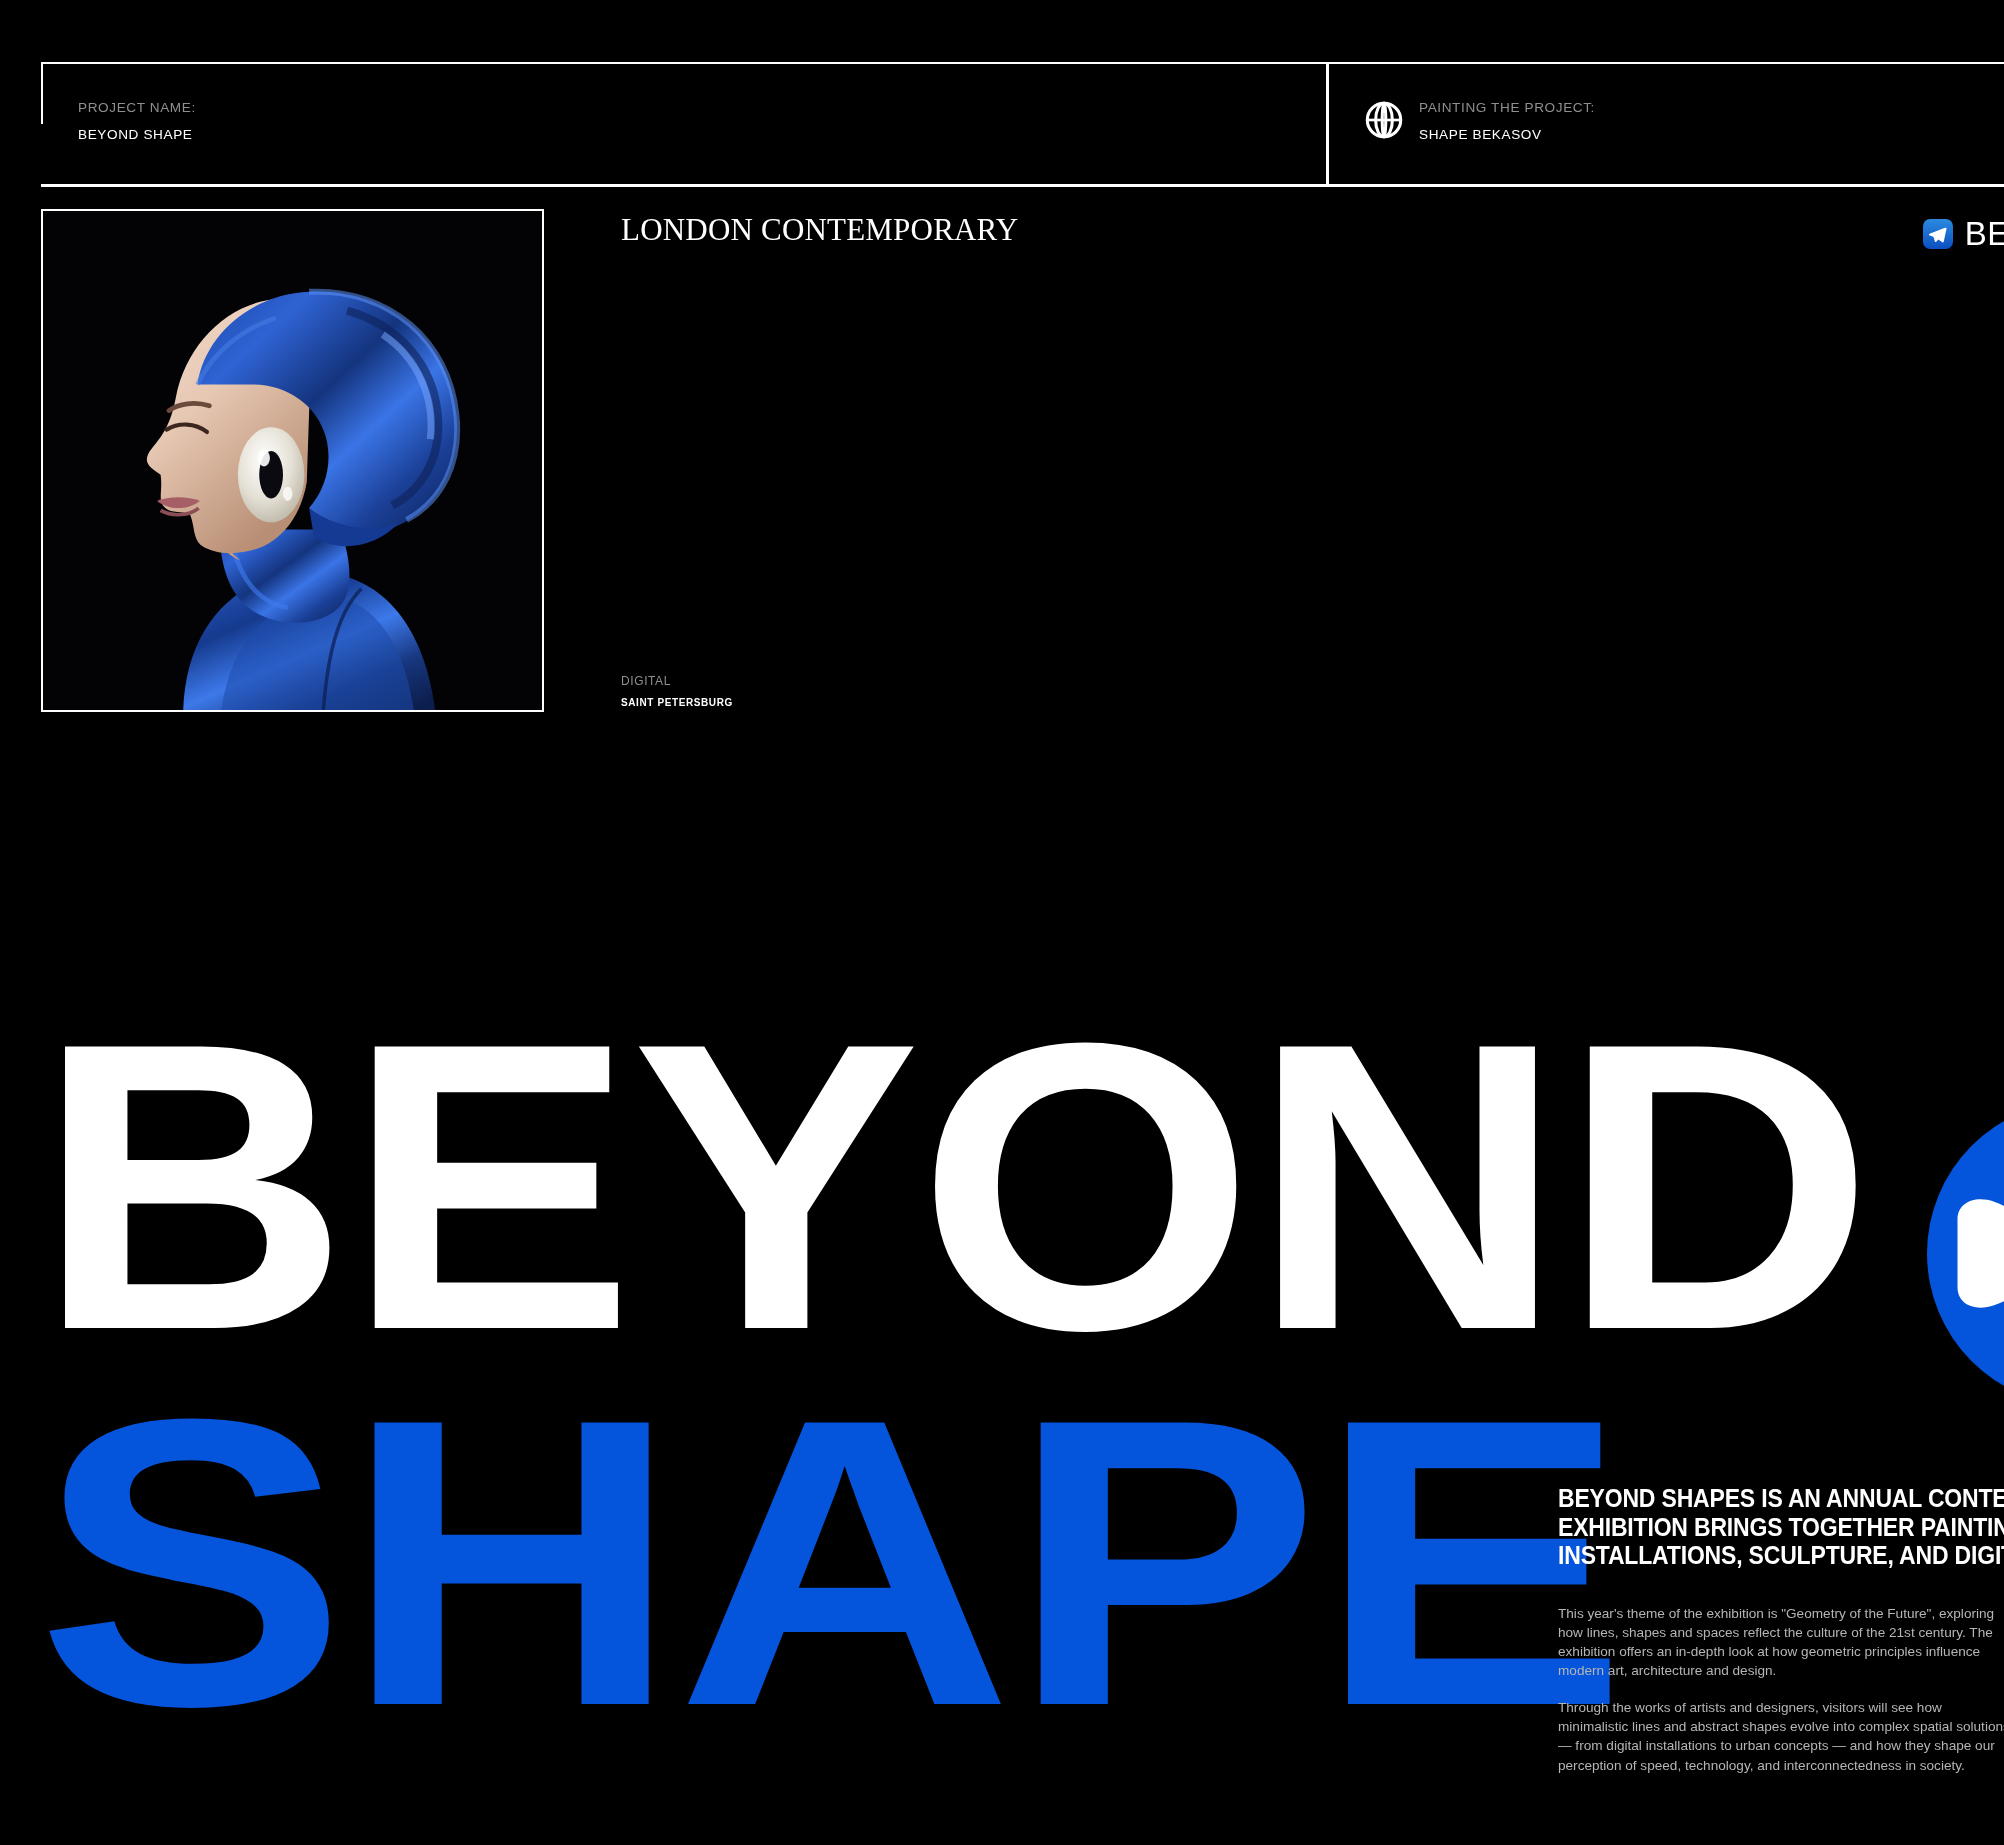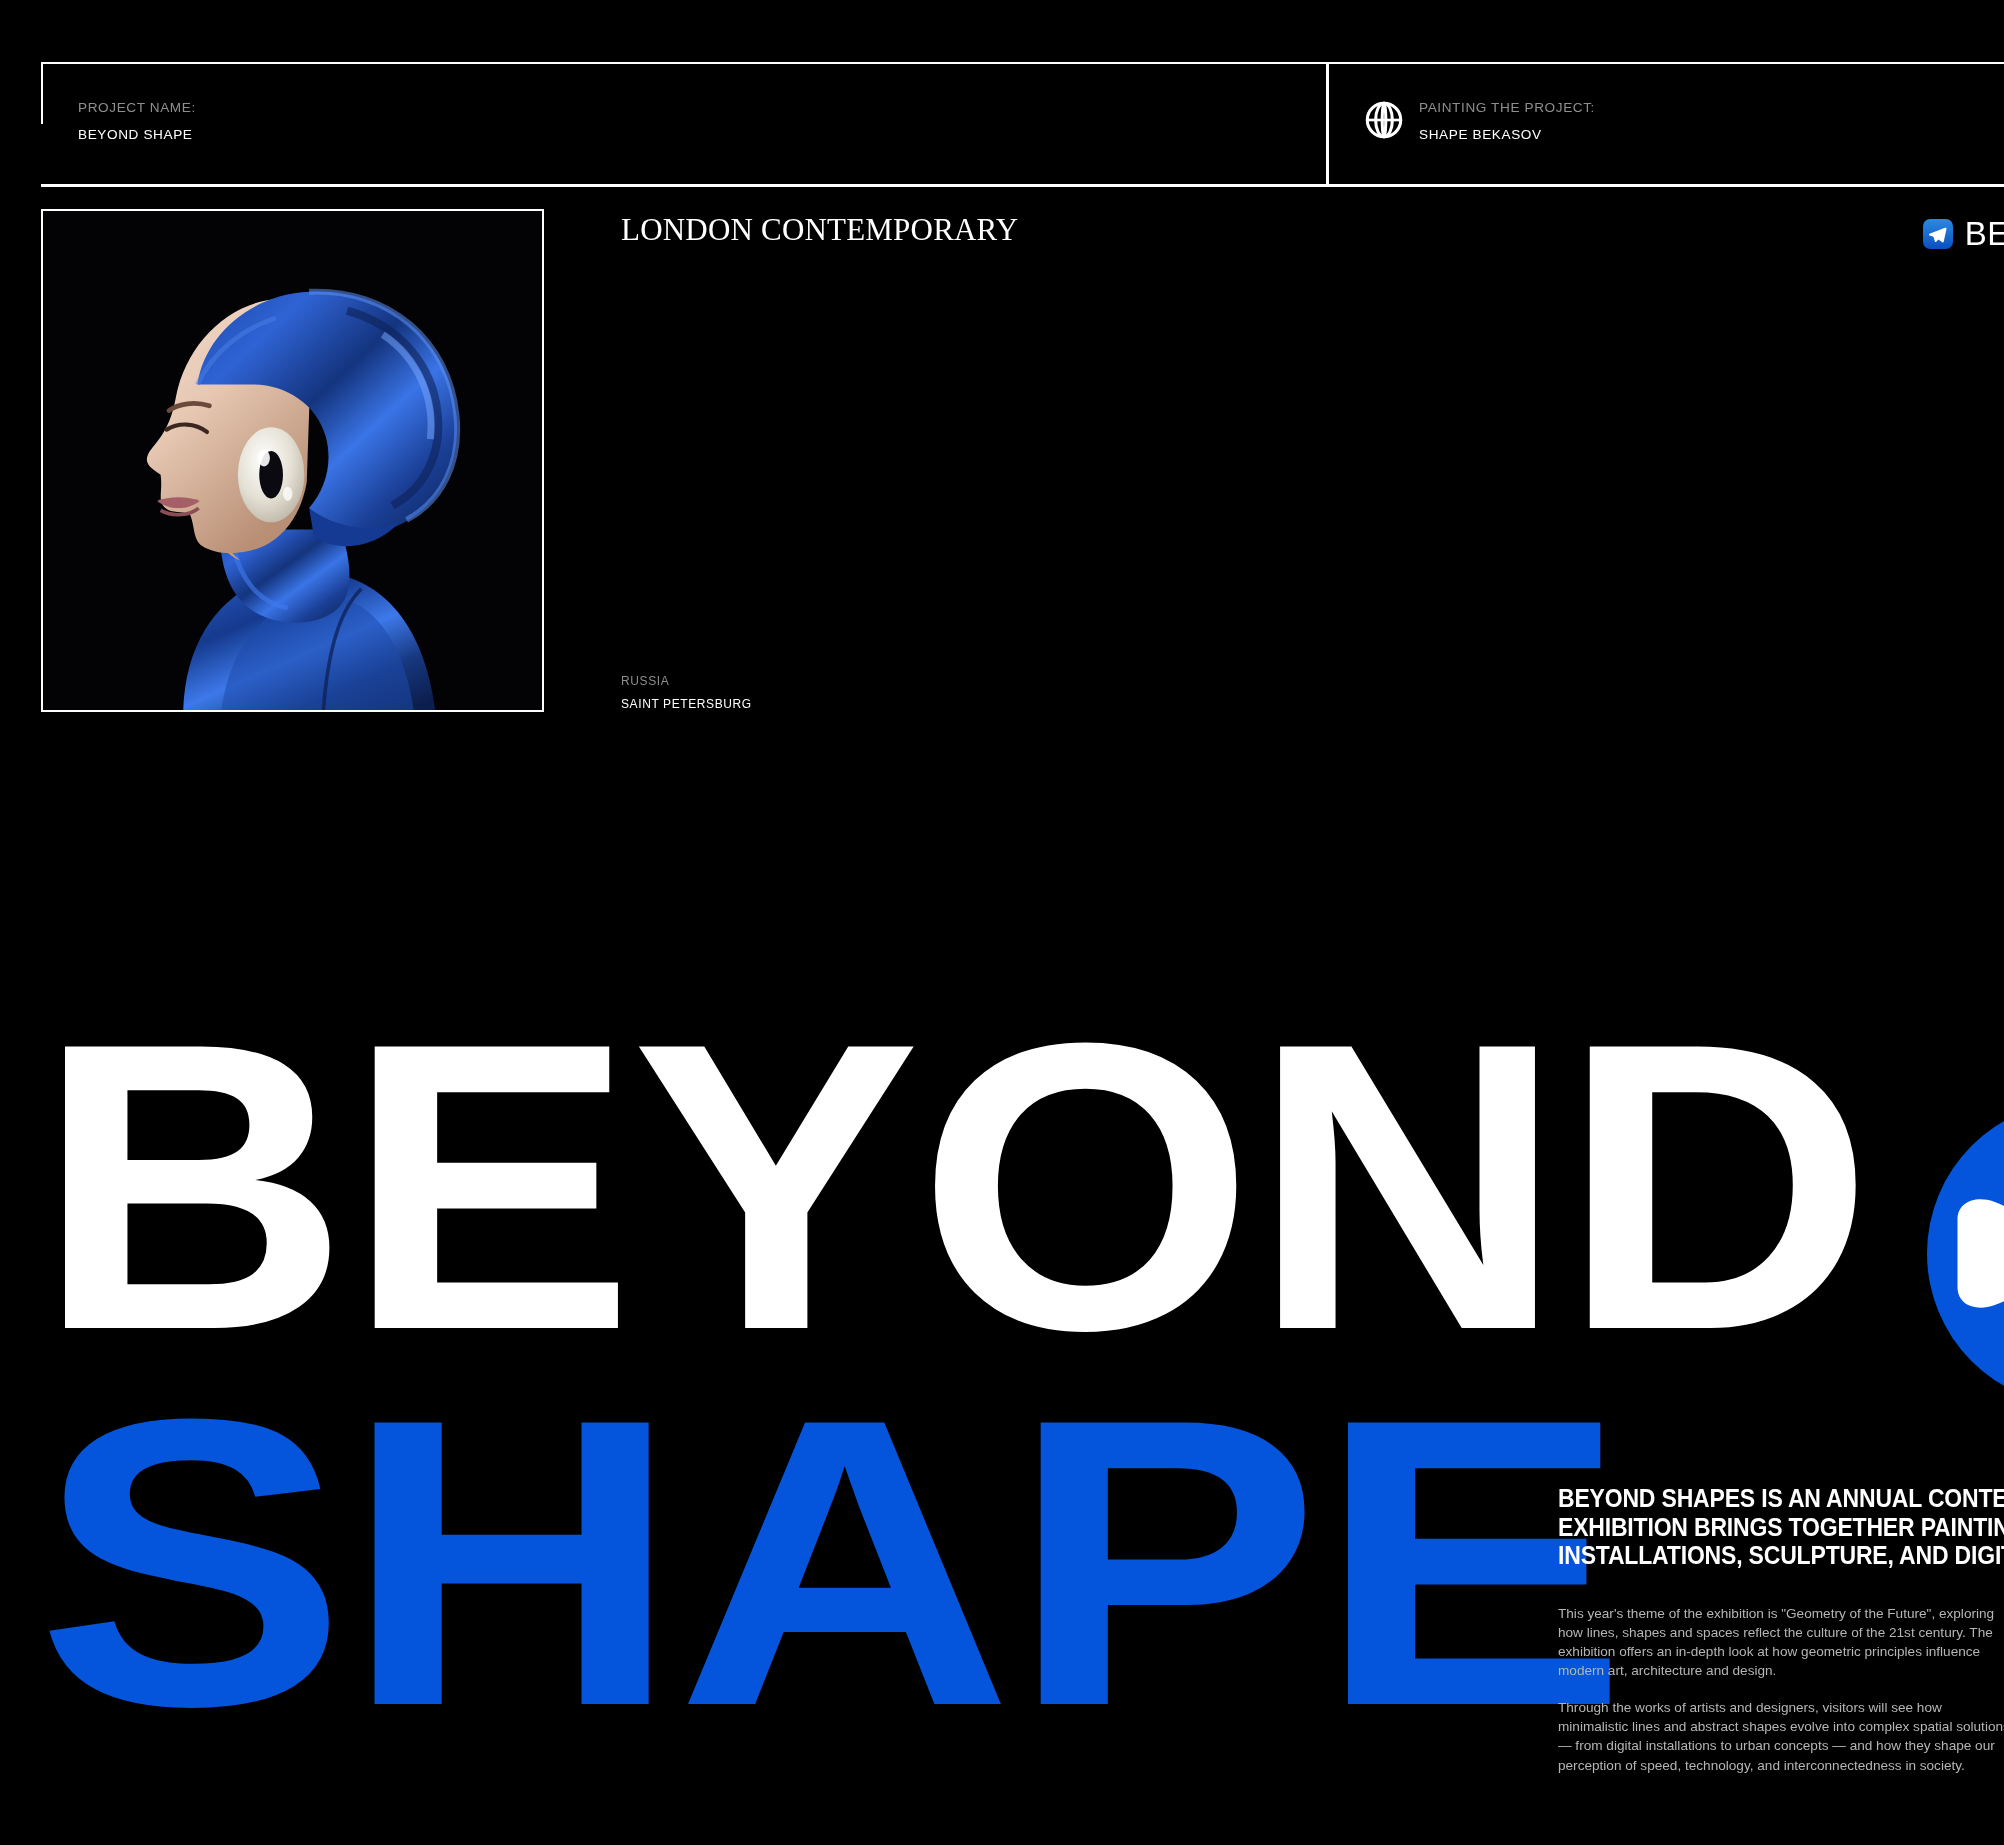--- a/index.html
+++ b/index.html
@@ -91,21 +91,21 @@
     font-size:33px; letter-spacing:0.4px; font-weight:400; color:#fff;
     white-space:nowrap;
   }
 
   
   #location-block{ position:absolute; left:621px; top:674px; }
   #location-country{
     font-size:12px; letter-spacing:0.6px; color:#8e8e8e;
   }
   #location-city{
-    font-size:12px; letter-spacing:0.6px; color:#ffffff; margin-top:8.8px;
+    font-size:10px; letter-spacing:0.6px; color:#ffffff; margin-top:8.8px;font-weight:bold;
   }
 
   
   .display-word{
     position:absolute;
     font-family:"Liberation Sans", sans-serif;
     font-weight:700;
     line-height:0.78;
     letter-spacing:-3.2px;
     white-space:nowrap;
@@ -270,21 +270,21 @@
 <div id="handle-row">
   <span id="telegram-icon">
     <svg viewBox="0 0 24 24" width="21" height="21" xmlns="http://www.w3.org/2000/svg">
       <path d="M20.7 4.3 2.9 11.2c-.9.35-.88 1.64.03 1.96l4.4 1.55 1.7 5.3c.22.68 1.08.87 1.56.33l2.4-2.67 4.5 3.3c.6.44 1.46.11 1.62-.62L22.3 5.3c.17-.78-.6-1.36-1.6-1Z" fill="#ffffff"></path>
     </svg>
   </span>
   <span id="handle-text">BEKASOVMAX</span>
 </div>
 
 <div id="location-block">
-  <div id="location-country">RUSSIA</div>
+  <div id="location-country">DIGITAL</div>
   <div id="location-city">SAINT PETERSBURG</div>
 </div>
 
 <div id="word-beyond" class="display-word">BEYOND</div>
 <div id="word-shape" class="display-word">SHAPE</div>
 
 <div id="brand-badge">
   <svg viewBox="0 0 100 100" xmlns="http://www.w3.org/2000/svg">
     <path d="M10 39 C10 33 16 31 22 33 C33 37 42 46 50 50 C42 54 33 63 22 67 C16 69 10 67 10 61 Z" fill="#ffffff"></path>
     <path d="M90 39 C90 33 84 31 78 33 C67 37 58 46 50 50 C58 54 67 63 78 67 C84 69 90 67 90 61 Z" fill="#ffffff"></path>

